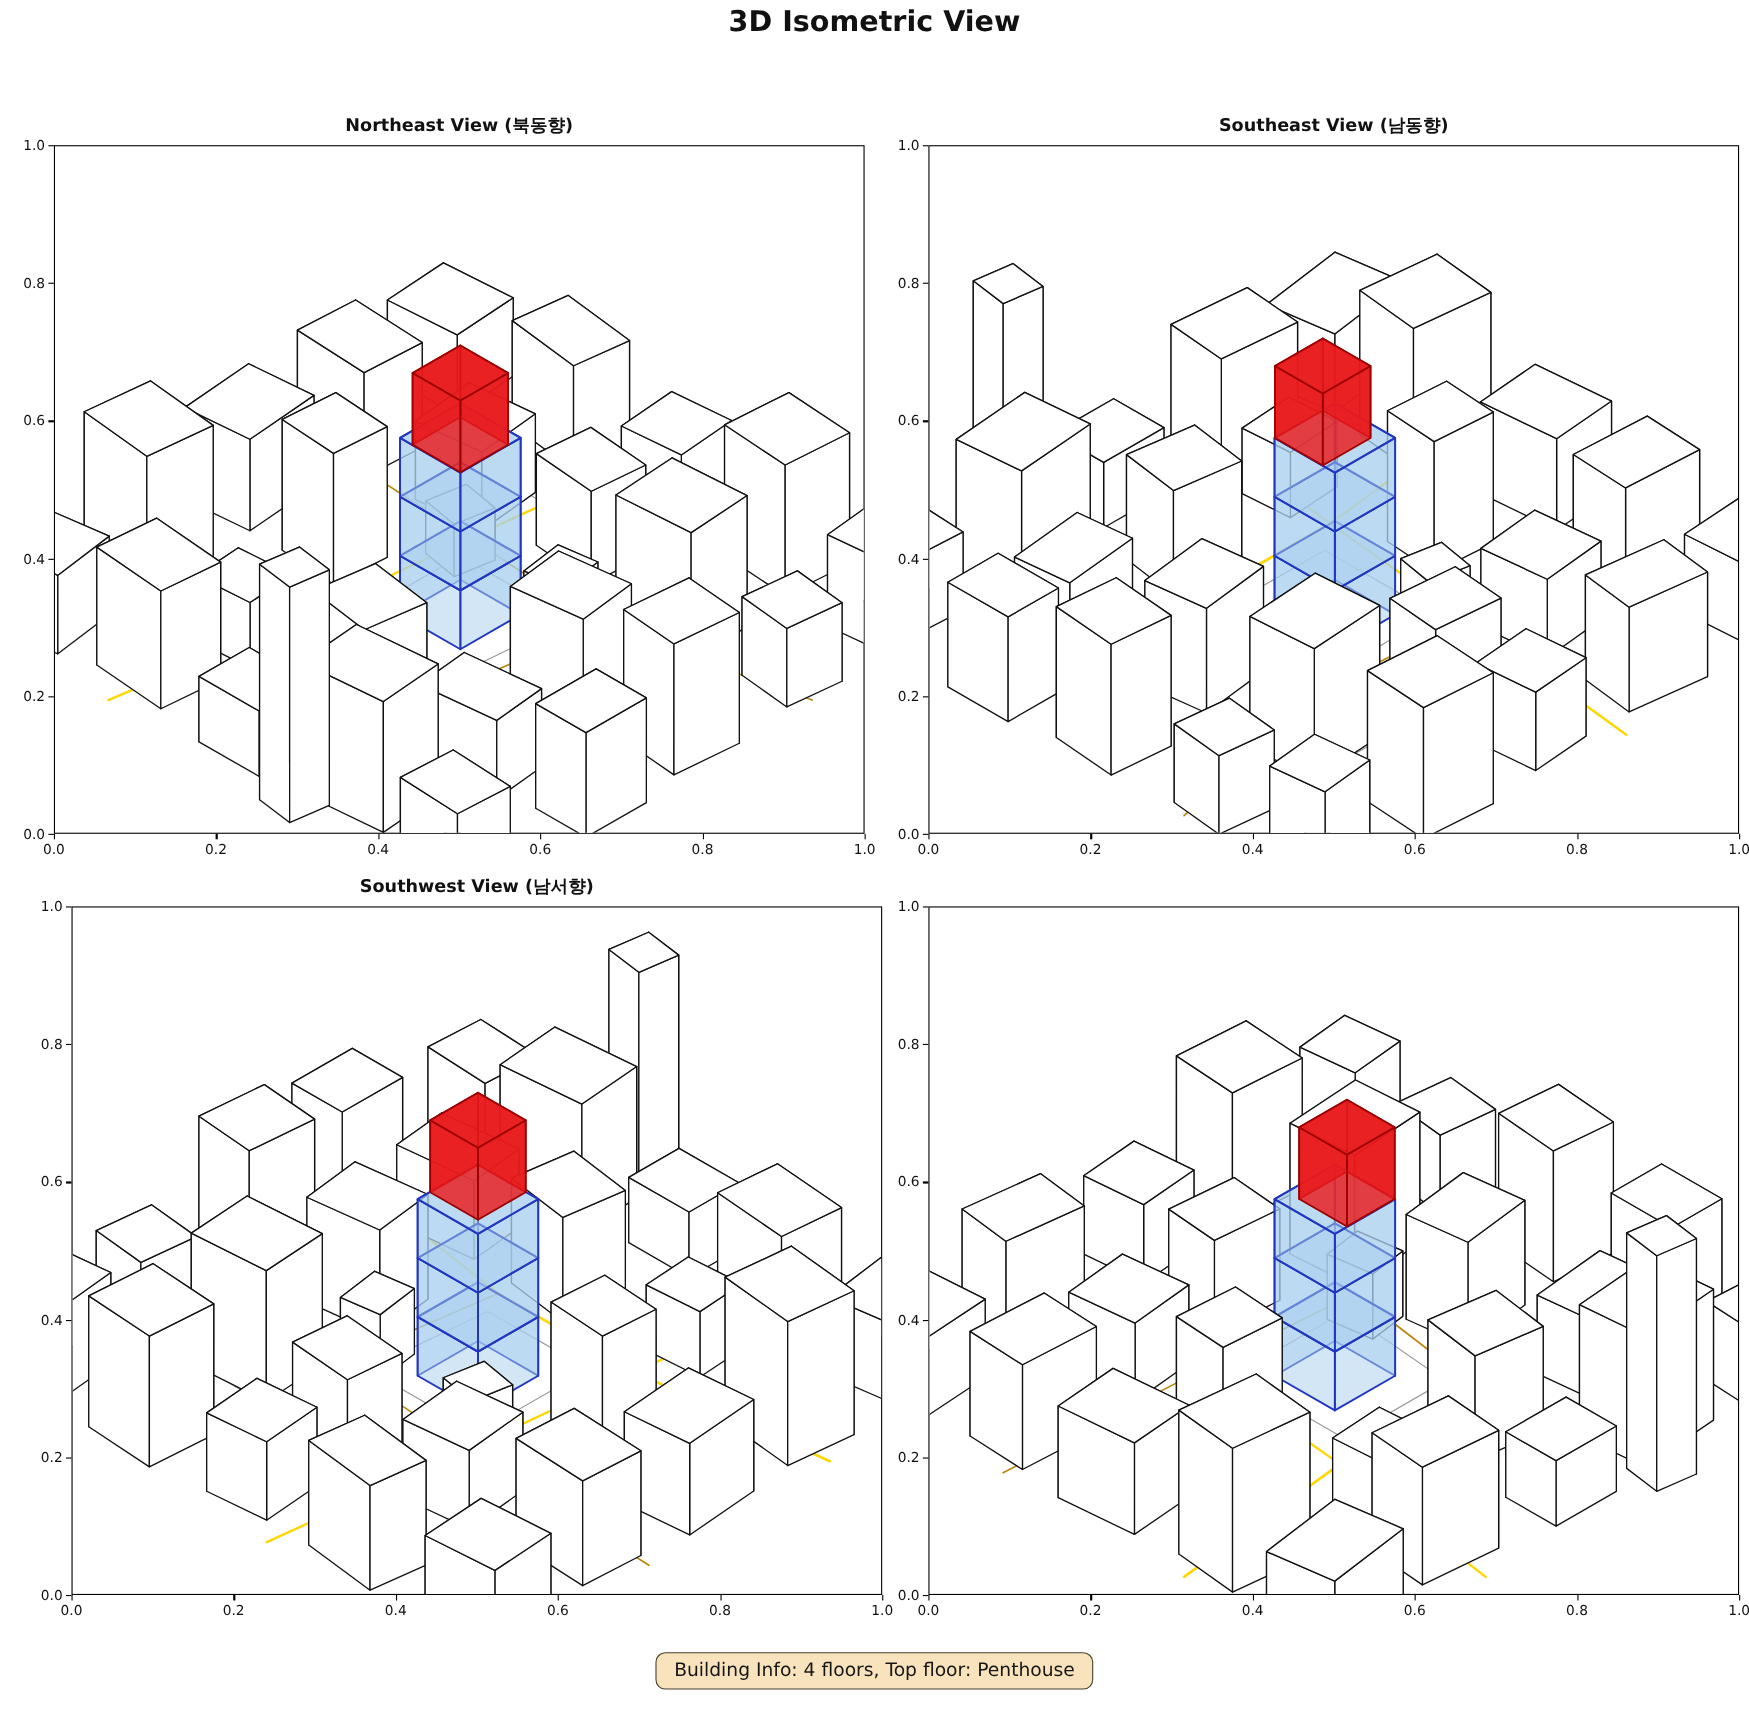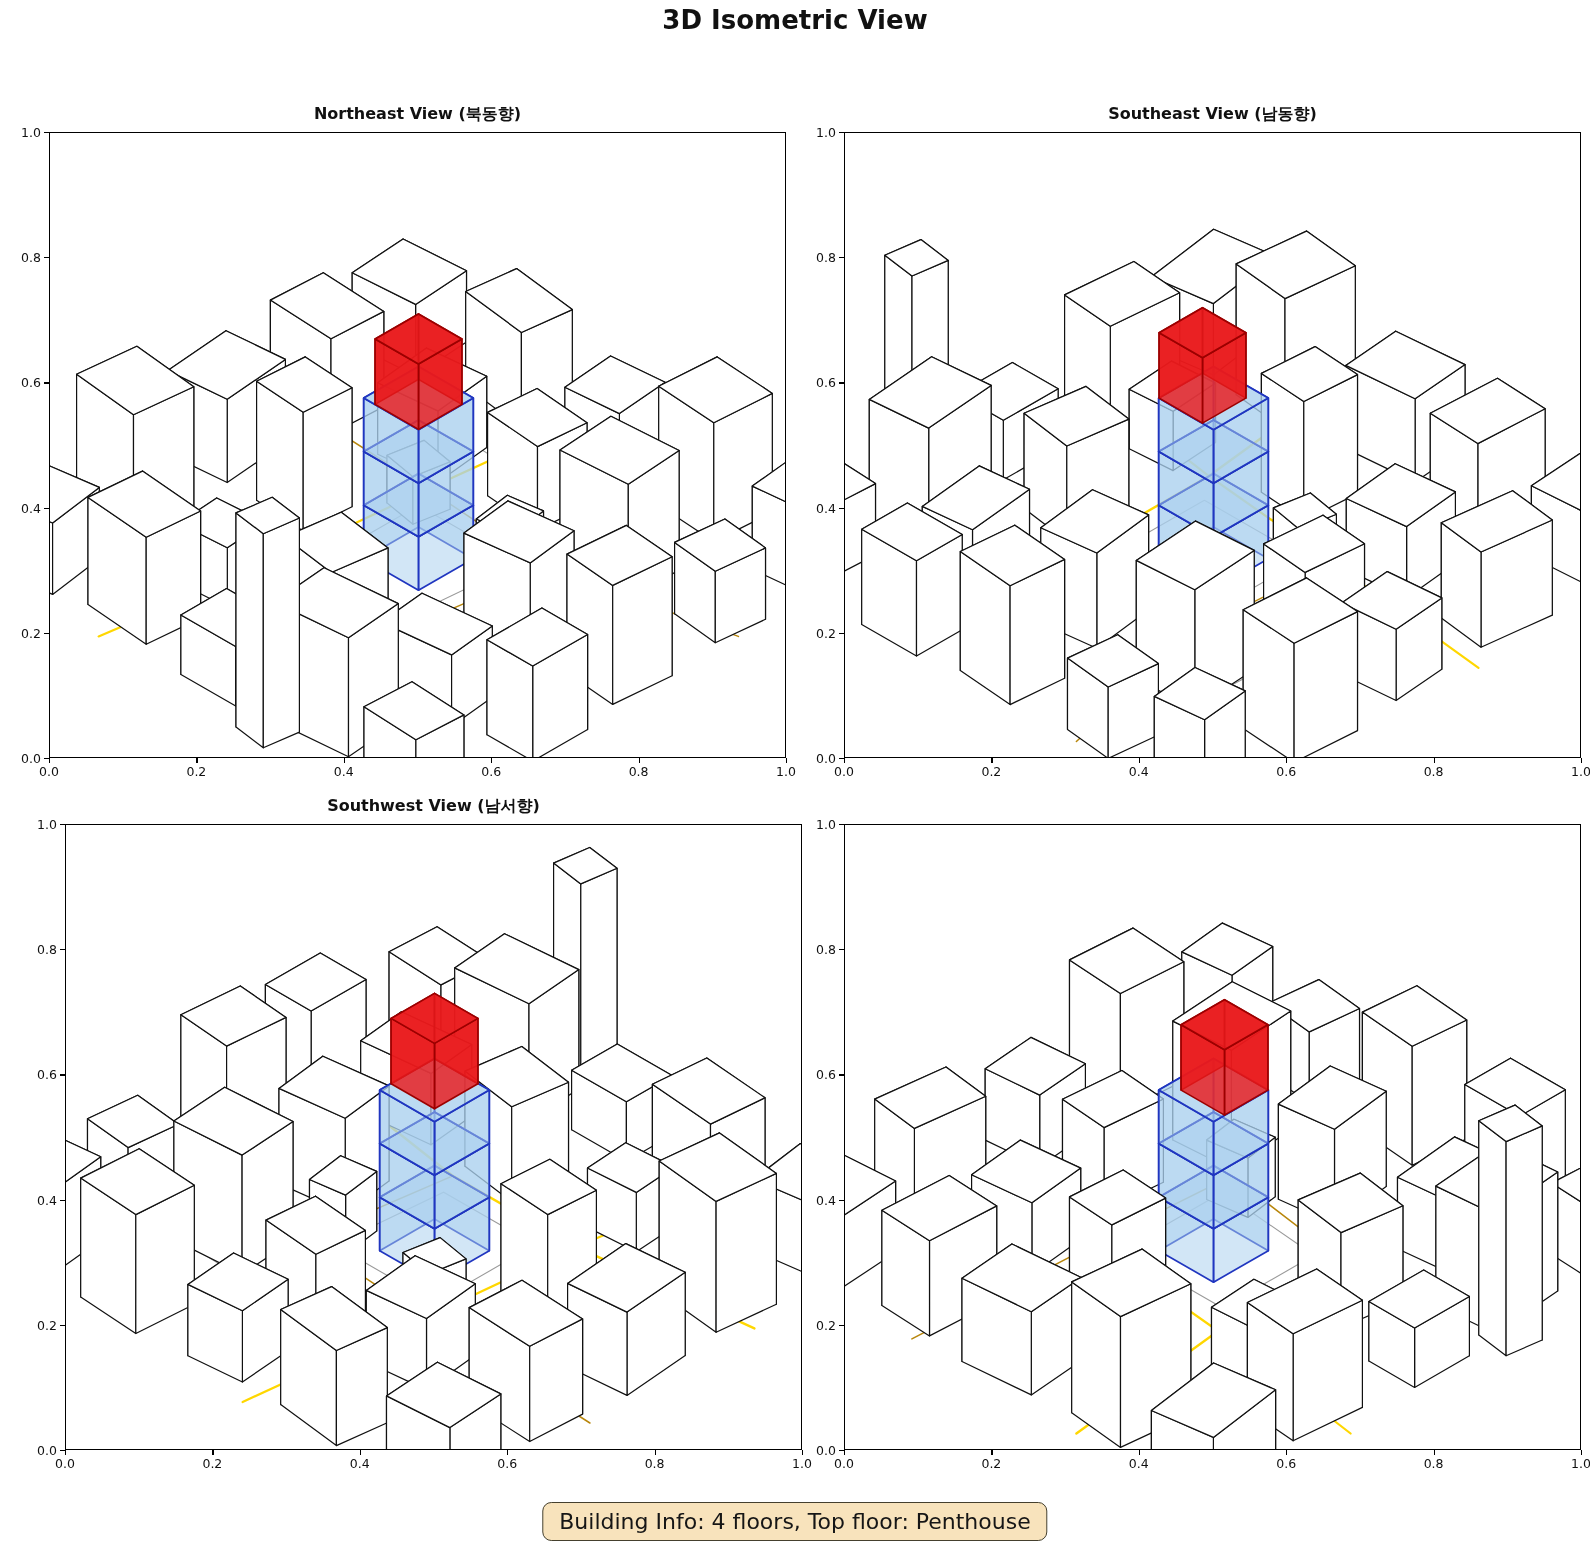--- a/index.html
+++ b/index.html
@@ -14,21 +14,21 @@
         border:1.2px solid #000;box-sizing:border-box;overflow:hidden;background:#fff;}
   .axes svg{position:absolute;left:0;top:0;}
   .xtick-label{position:absolute;top:632px;transform:translateX(-50%);
                font-size:12.5px;color:#111;}
   .ytick-label{position:absolute;left:-8px;transform:translate(-100%,-50%);
                font-size:12.5px;color:#111;}
   .xtick-mark{position:absolute;top:626px;width:1.2px;height:5px;background:#000;}
   .ytick-mark{position:absolute;left:-5px;width:5px;height:1.2px;background:#000;}
   .info-box{position:absolute;top:1502px;left:50%;transform:translateX(-50%);
             background:#f8e3bc;border:1.6px solid #45402e;border-radius:9px;
-            padding:6px 16px;font-size:22px;color:#161616;white-space:nowrap;}
+            padding:6px 16px;font-size:17px;color:#161616;white-space:nowrap;}
 </style>
 </head>
 <body>
 
 <div class="fig">
   <div class="main-title">
     <div>3D Isometric View</div>
   </div>
 
   <div class="subplot" style="left:38px;top:132px;">

